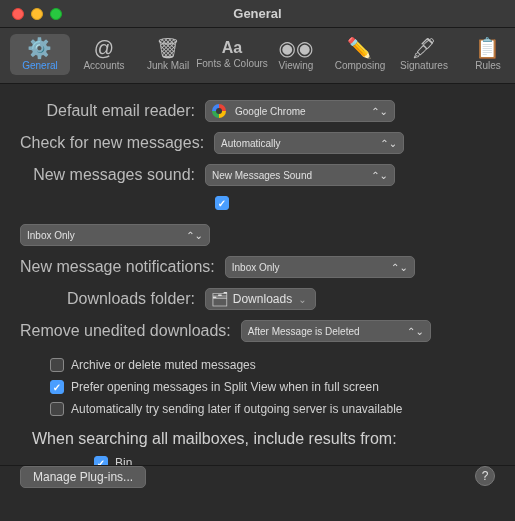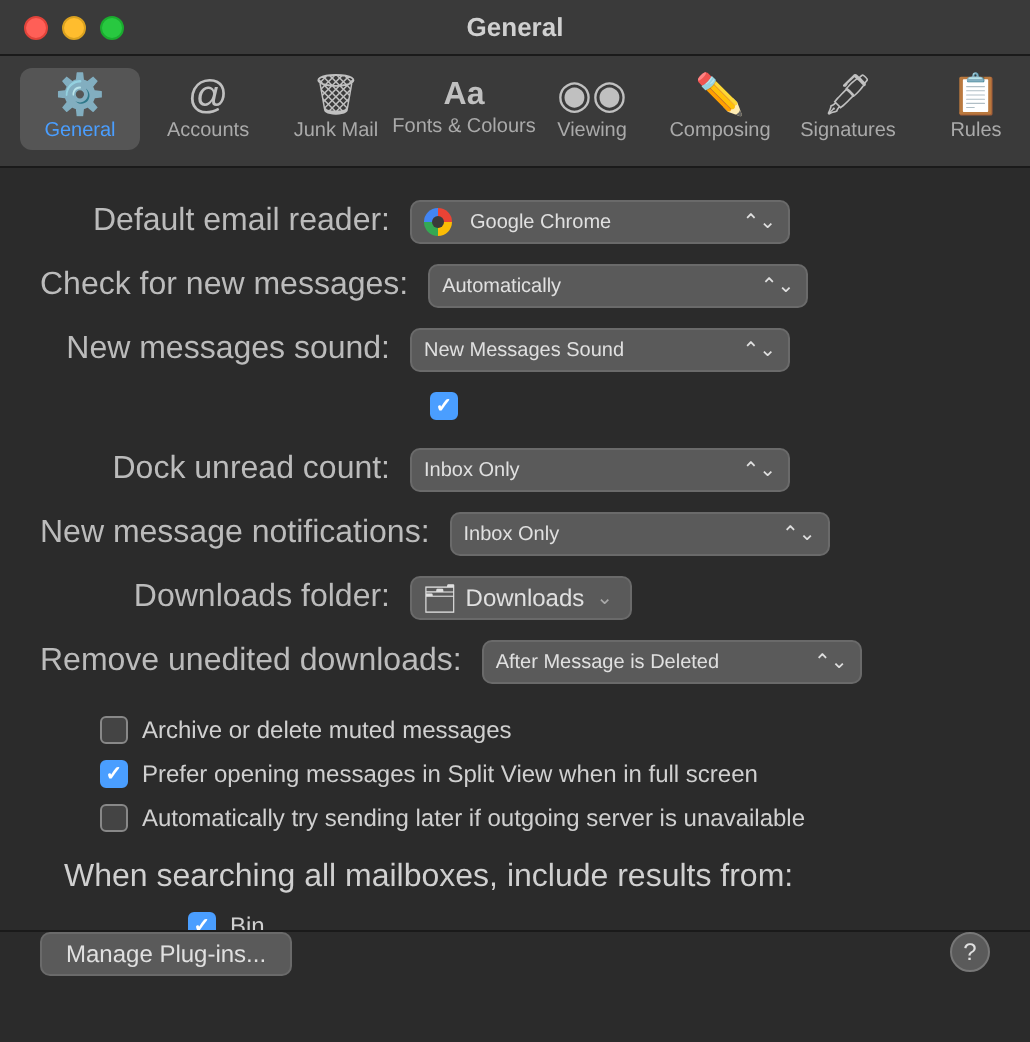--- a/index.html
+++ b/index.html
@@ -355,21 +355,20 @@
     </div>
   </div>
 
   <div class="checkbox-row">
     <div class="mac-checkbox checked"></div>
   </div>
 
   <div class="section-spacer"></div>
 
   <div class="form-row">
-    <span class="form-label">Dock unread count:</span>
     <div class="select-with-icon" style="min-width:190px;">
       <span>Inbox Only</span>
       <span class="chevron-updown">⌃⌄</span>
     </div>
   </div>
 
   <div class="form-row">
     <span class="form-label">New message notifications:</span>
     <div class="select-with-icon" style="min-width:190px;">
       <span>Inbox Only</span>

